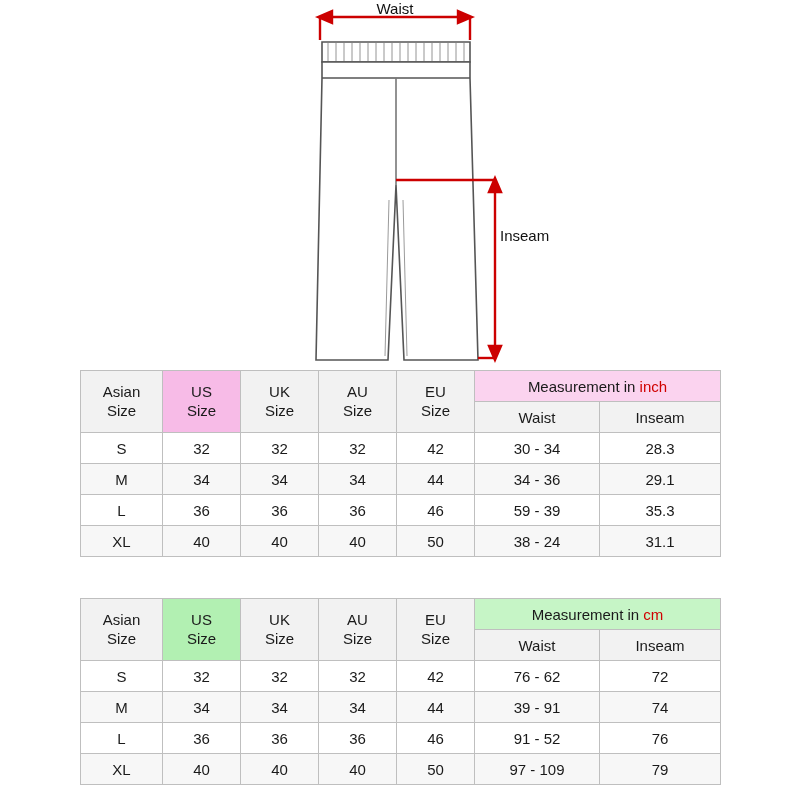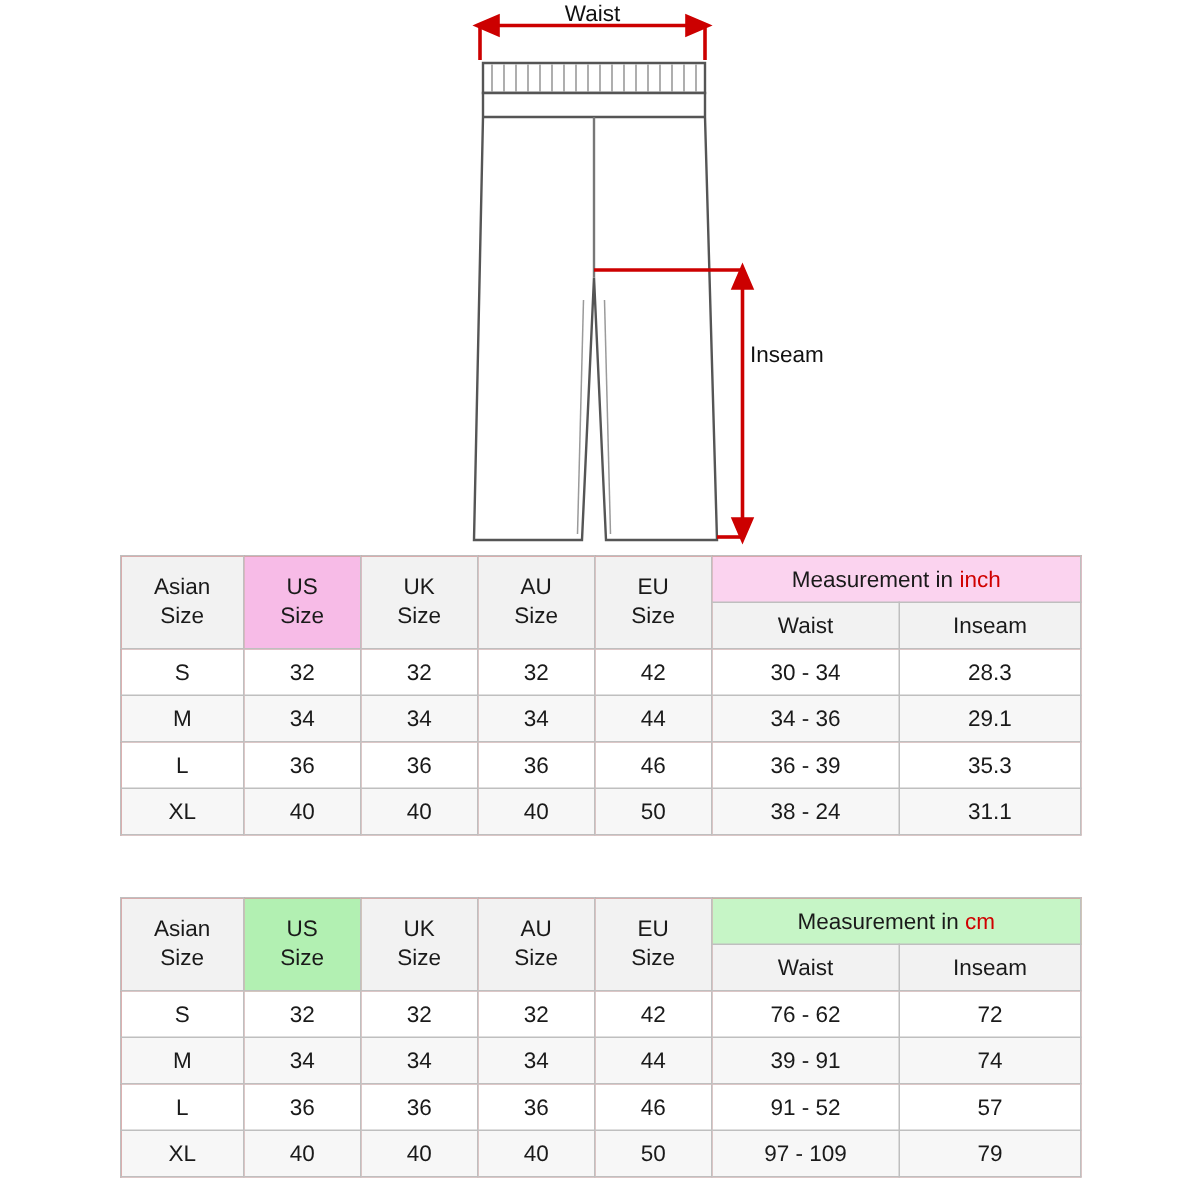--- a/index.html
+++ b/index.html
@@ -26,21 +26,21 @@
   }
   #diagram-svg {
     display: block;
   }
 
   
   .size-table {
     position: absolute;
     border-collapse: collapse;
     table-layout: fixed;
-    background: #ef4444;
+    background: #6d28d9;
     padding-left: 48px;
   }
   #table-inch { left: 80px; top: 370px; width: 640px; }
   #table-cm   { left: 80px; top: 598px; width: 640px; }
 
   .size-table td, .size-table th {
     border: 1px solid #bfbfbf;
     text-align: center;
     vertical-align: middle;
     font-size: 15px;
@@ -212,21 +212,21 @@
       <td class="row-cell alt">44</td>
       <td class="row-cell alt">34  -  36</td>
       <td class="row-cell alt">29.1</td>
     </tr>
     <tr>
       <td class="row-cell asian-val">L</td>
       <td class="row-cell us-val">36</td>
       <td class="row-cell">36</td>
       <td class="row-cell">36</td>
       <td class="row-cell">46</td>
-      <td class="row-cell">36  -  39</td>
+      <td class="row-cell">59  -  39</td>
       <td class="row-cell">35.3</td>
     </tr>
     <tr>
       <td class="row-cell alt asian-val">XL</td>
       <td class="row-cell alt us-val">40</td>
       <td class="row-cell alt">40</td>
       <td class="row-cell alt">40</td>
       <td class="row-cell alt">50</td>
       <td class="row-cell alt">38  -  24</td>
       <td class="row-cell alt">31.1</td>
@@ -293,21 +293,21 @@
       <td class="row-cell alt">39  -  91</td>
       <td class="row-cell alt">74</td>
     </tr>
     <tr>
       <td class="row-cell asian-val">L</td>
       <td class="row-cell us-val">36</td>
       <td class="row-cell">36</td>
       <td class="row-cell">36</td>
       <td class="row-cell">46</td>
       <td class="row-cell">91  -  52</td>
-      <td class="row-cell">57</td>
+      <td class="row-cell">76</td>
     </tr>
     <tr>
       <td class="row-cell alt asian-val">XL</td>
       <td class="row-cell alt us-val">40</td>
       <td class="row-cell alt">40</td>
       <td class="row-cell alt">40</td>
       <td class="row-cell alt">50</td>
       <td class="row-cell alt">97  -  109</td>
       <td class="row-cell alt">79</td>
     </tr>

